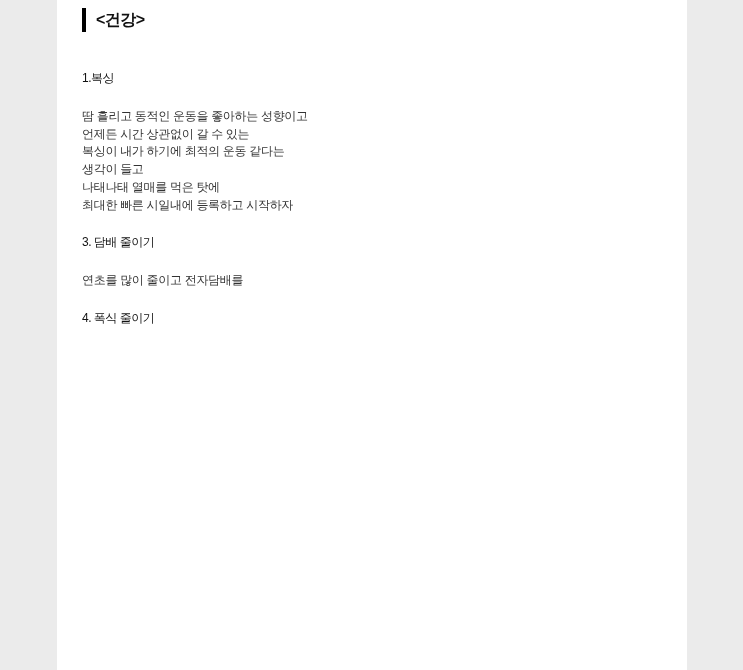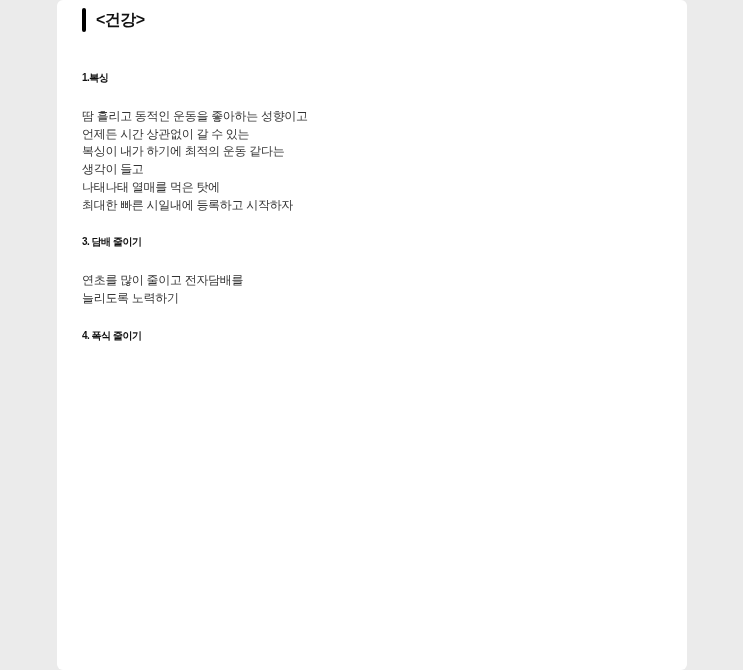--- a/index.html
+++ b/index.html
@@ -2,21 +2,21 @@
 <html lang="ko" style="--page-bg: #ebebeb; --content-bg: #ffffff; --text-color: #333333; --heading-color: #111111; --accent: #000000;"><head>
 <meta charset="utf-8">
 <style>
   :root {
     --page-bg: #ebebeb;
     --content-bg: #ffffff;
     --text-color: #333333;
     --heading-color: #111111;
     --accent: #000000;
   }
-  * { margin: 0; padding: 0; box-sizing: border-box; border-radius: 6px; }
+  * { margin: 0; padding: 0; box-sizing: border-box; }
   html, body {
     width: 743px;
     height: 670px;
     overflow: hidden;
     font-family: "Liberation Sans", "DejaVu Sans", sans-serif;
   }
   body { background: var(--page-bg); }
   .content-column {
     width: 630px;
     height: 670px;
@@ -36,22 +36,22 @@
     margin-right: 10px;
   }
   .post-title {
     font-size: 16px;
     font-weight: 700;
     color: var(--heading-color);
     line-height: 24px;
     letter-spacing: -0.5px;
   }
   .section-heading {
-    font-size: 10px;
-    font-weight: 700;
+    font-size: 12px;
+    font-weight: 400;
     color: var(--heading-color);
     line-height: 20px;
     margin: 18px 0 20px 0;
     letter-spacing: -0.5px;
   }
   .post-section:first-of-type .section-heading { margin-top: 36px; }
   .body-line {
     font-size: 12px;
     color: var(--text-color);
     line-height: 17.7px;
@@ -76,20 +76,19 @@
           <div class="body-line">복싱이 내가 하기에 최적의 운동 같다는</div>
           <div class="body-line">생각이 들고</div>
           <div class="body-line">나태나태 열매를 먹은 탓에</div>
           <div class="body-line">최대한 빠른 시일내에 등록하고 시작하자</div>
         </div>
       </section>
       <section class="post-section">
         <h2 class="section-heading">3. 담배 줄이기</h2>
         <div class="section-paragraph">
           <div class="body-line">연초를 많이 줄이고 전자담배를</div>
-          <div class="body-line">늘리도록 노력하기</div>
         </div>
       </section>
       <section class="post-section">
         <h2 class="section-heading">4. 폭식 줄이기</h2>
       </section>
     </div>
 </div>
 
 </body></html>

